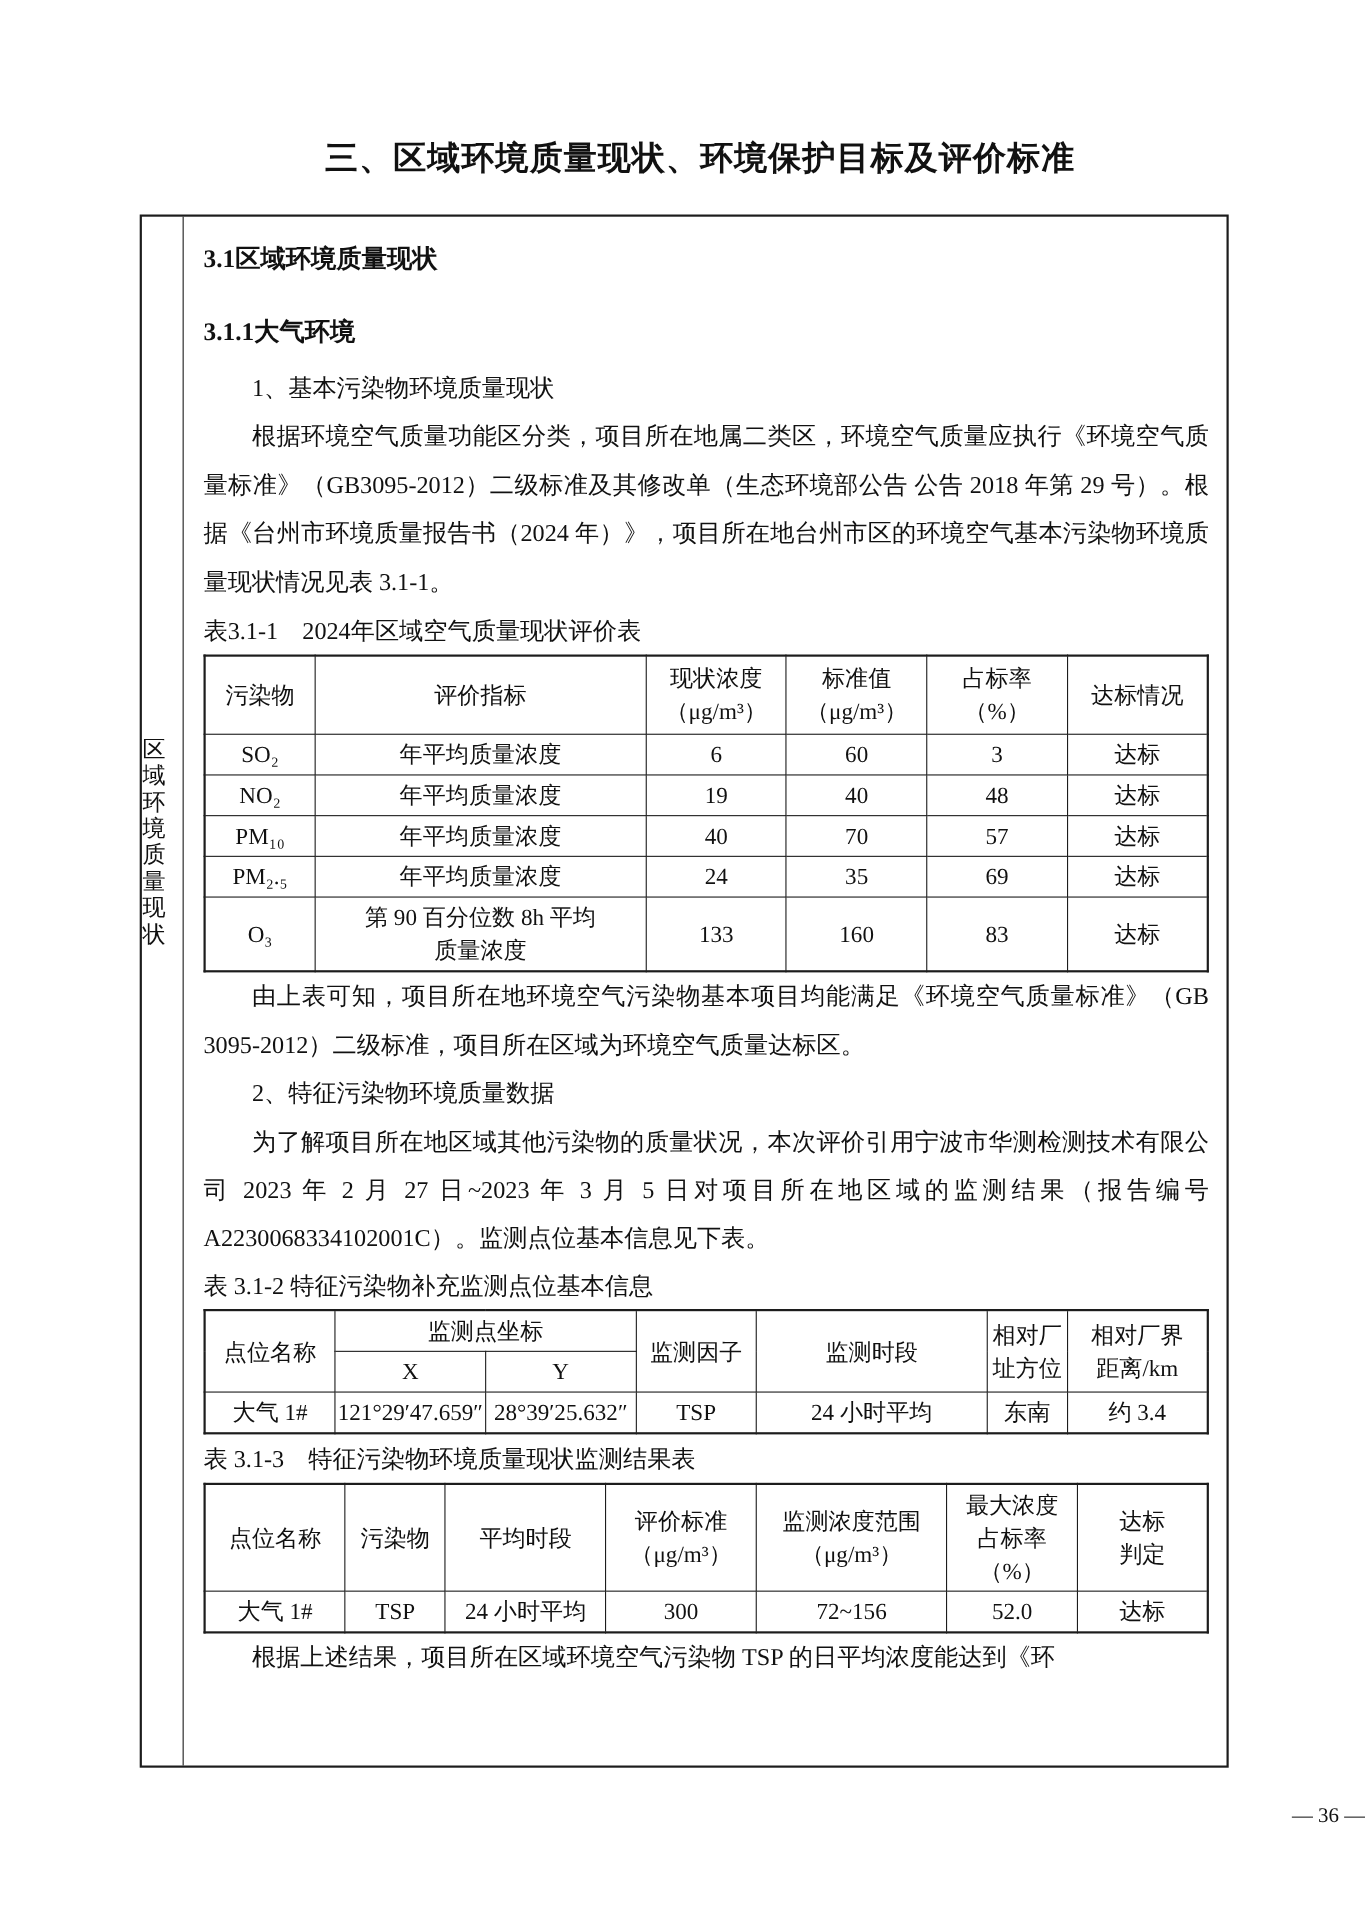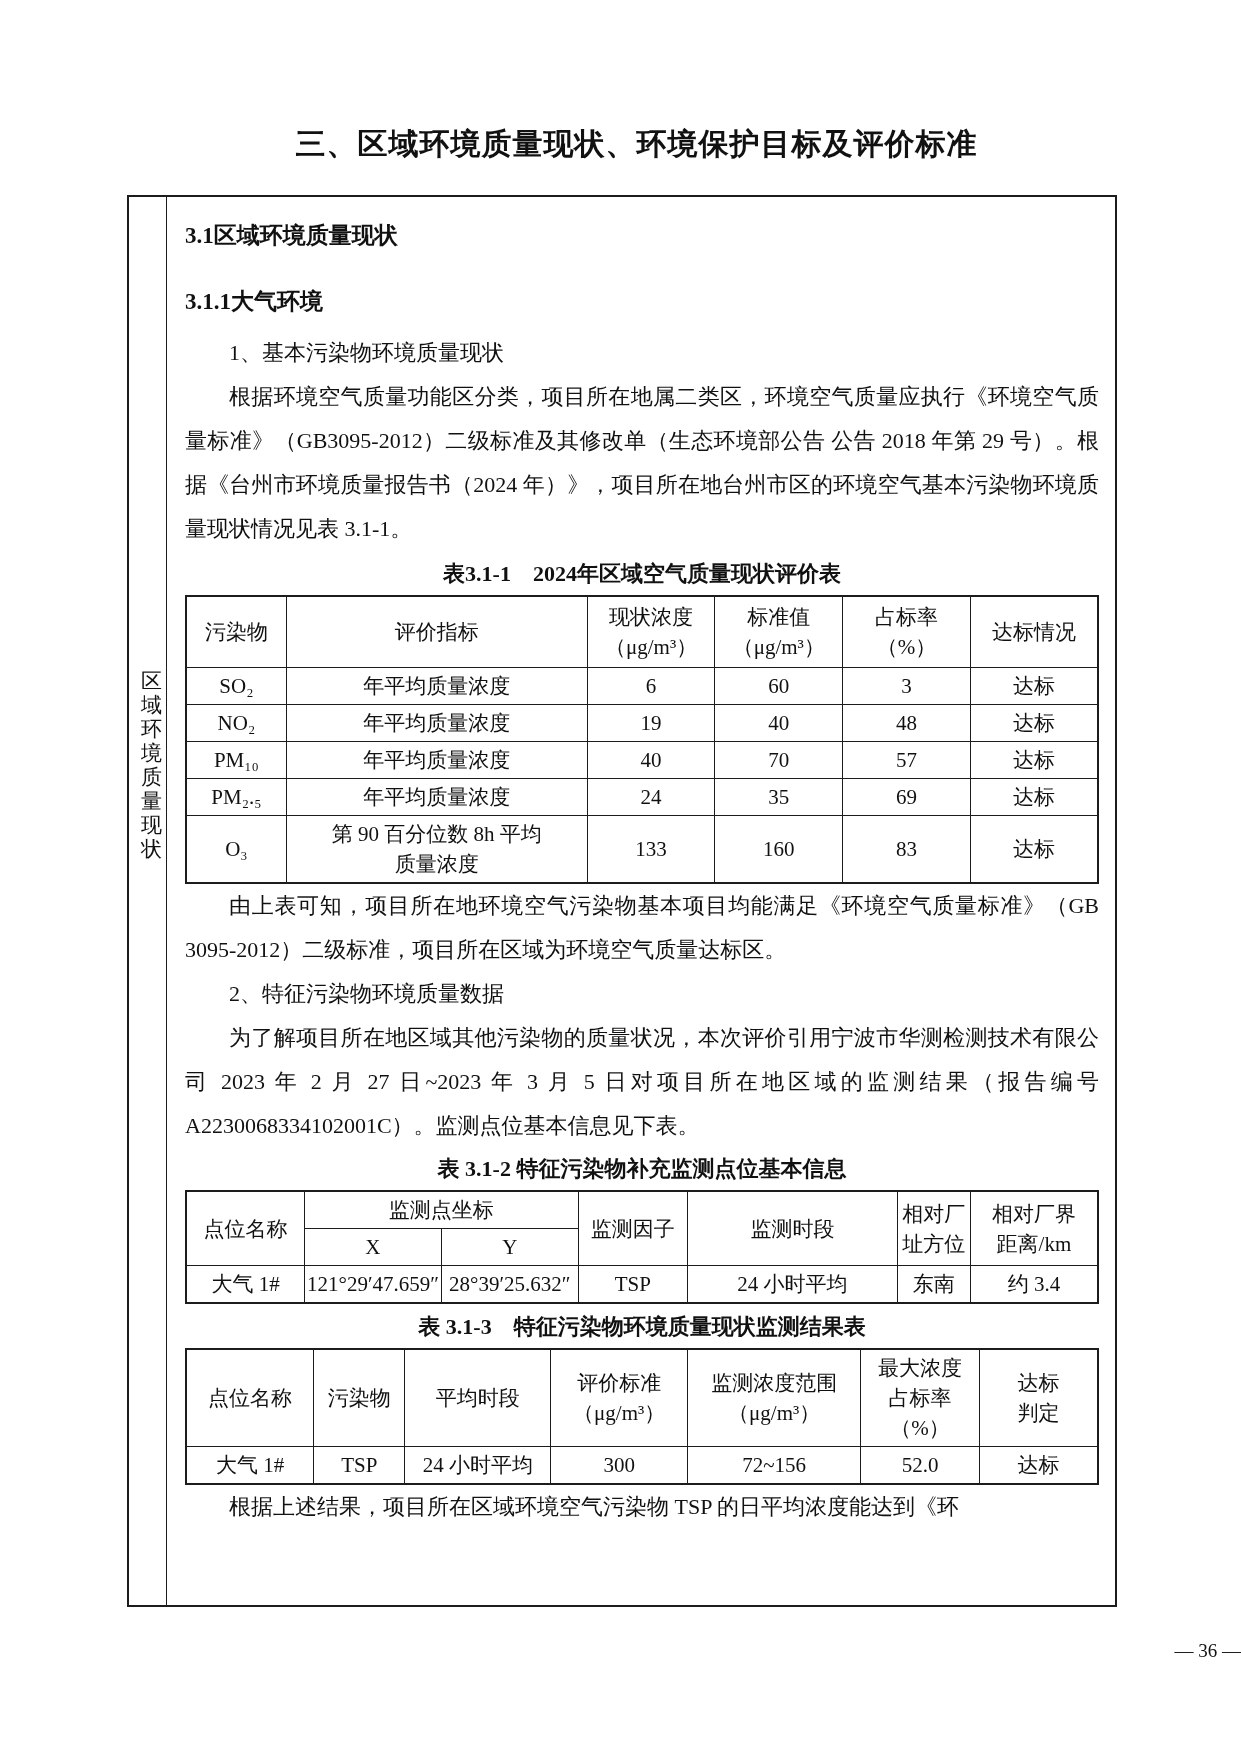--- a/index.html
+++ b/index.html
@@ -21,32 +21,32 @@
     width:990px; height:1412px;
     border:2px solid #1c1c1c;
   }
   .side-strip {
     position:absolute; left:0; top:0; bottom:0; width:38px;
     border-right:1px solid #1c1c1c;
   }
   .side-label {
     position:absolute; top:472px; left:0; width:22px;
     font-size:21px; line-height:24px; text-align:center;
-    word-break:break-all; padding:0 12px;
+    word-break:break-all; padding:0 0;
   }
   .content {
     position:absolute; left:39px; top:0; right:0; bottom:0;
     padding:24px 16px 16px 17px;
     font-size:22px;
   }
   .h-sec { font-size:23px; font-weight:bold; line-height:30px; margin-bottom:36px; }
   .h-sub { font-size:23px; font-weight:bold; line-height:30px; margin-bottom:14px; }
   p.body-line { font-size:22px; line-height:44px; text-align:justify; }
   .indent { text-indent:2em; }
-  .tbl-title { text-align:center; font-size:22px; font-weight:bold; line-height:30px; margin:8px 0 6px 0; }
+  .tbl-title { text-align:left; font-size:22px; font-weight:normal; line-height:30px; margin:8px 0 6px 0; }
   table {
     width:100%; border-collapse:collapse;
     border:2px solid #1c1c1c;
     table-layout:fixed;
   }
   th, td {
     border:1px solid #1c1c1c;
     font-weight:normal; font-size:21px;
     text-align:center; vertical-align:middle;
     white-space:pre-line; line-height:30px;

